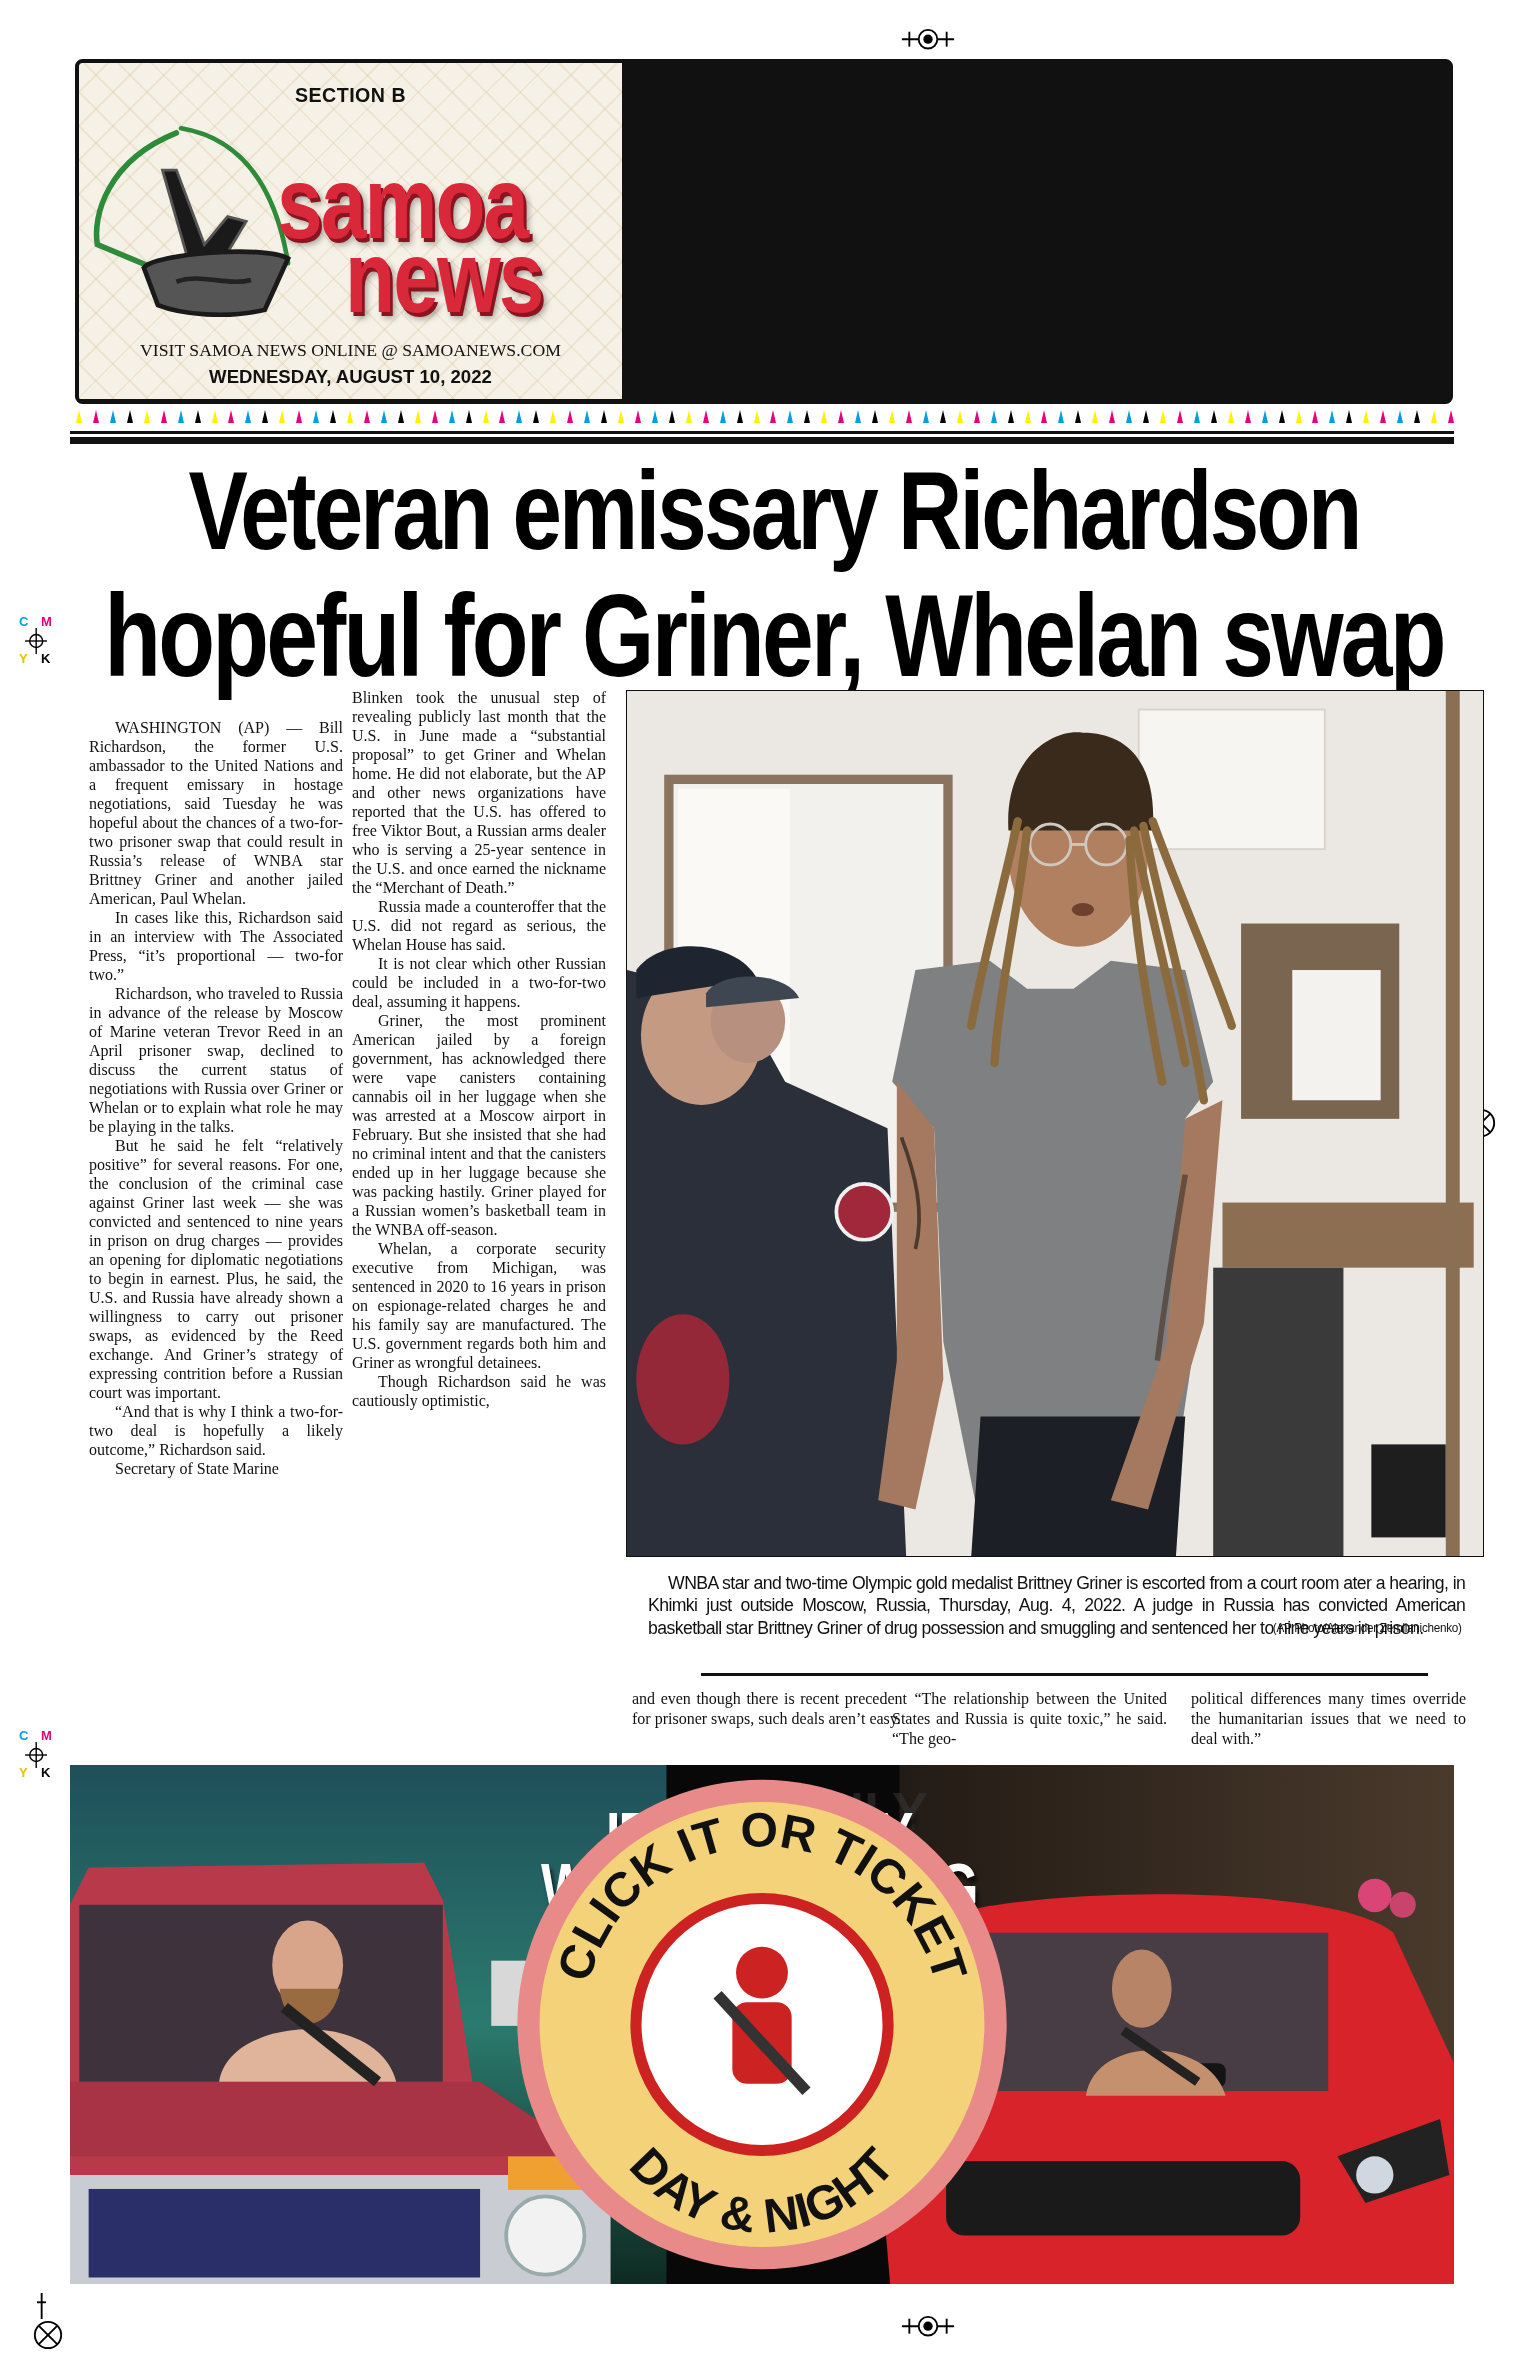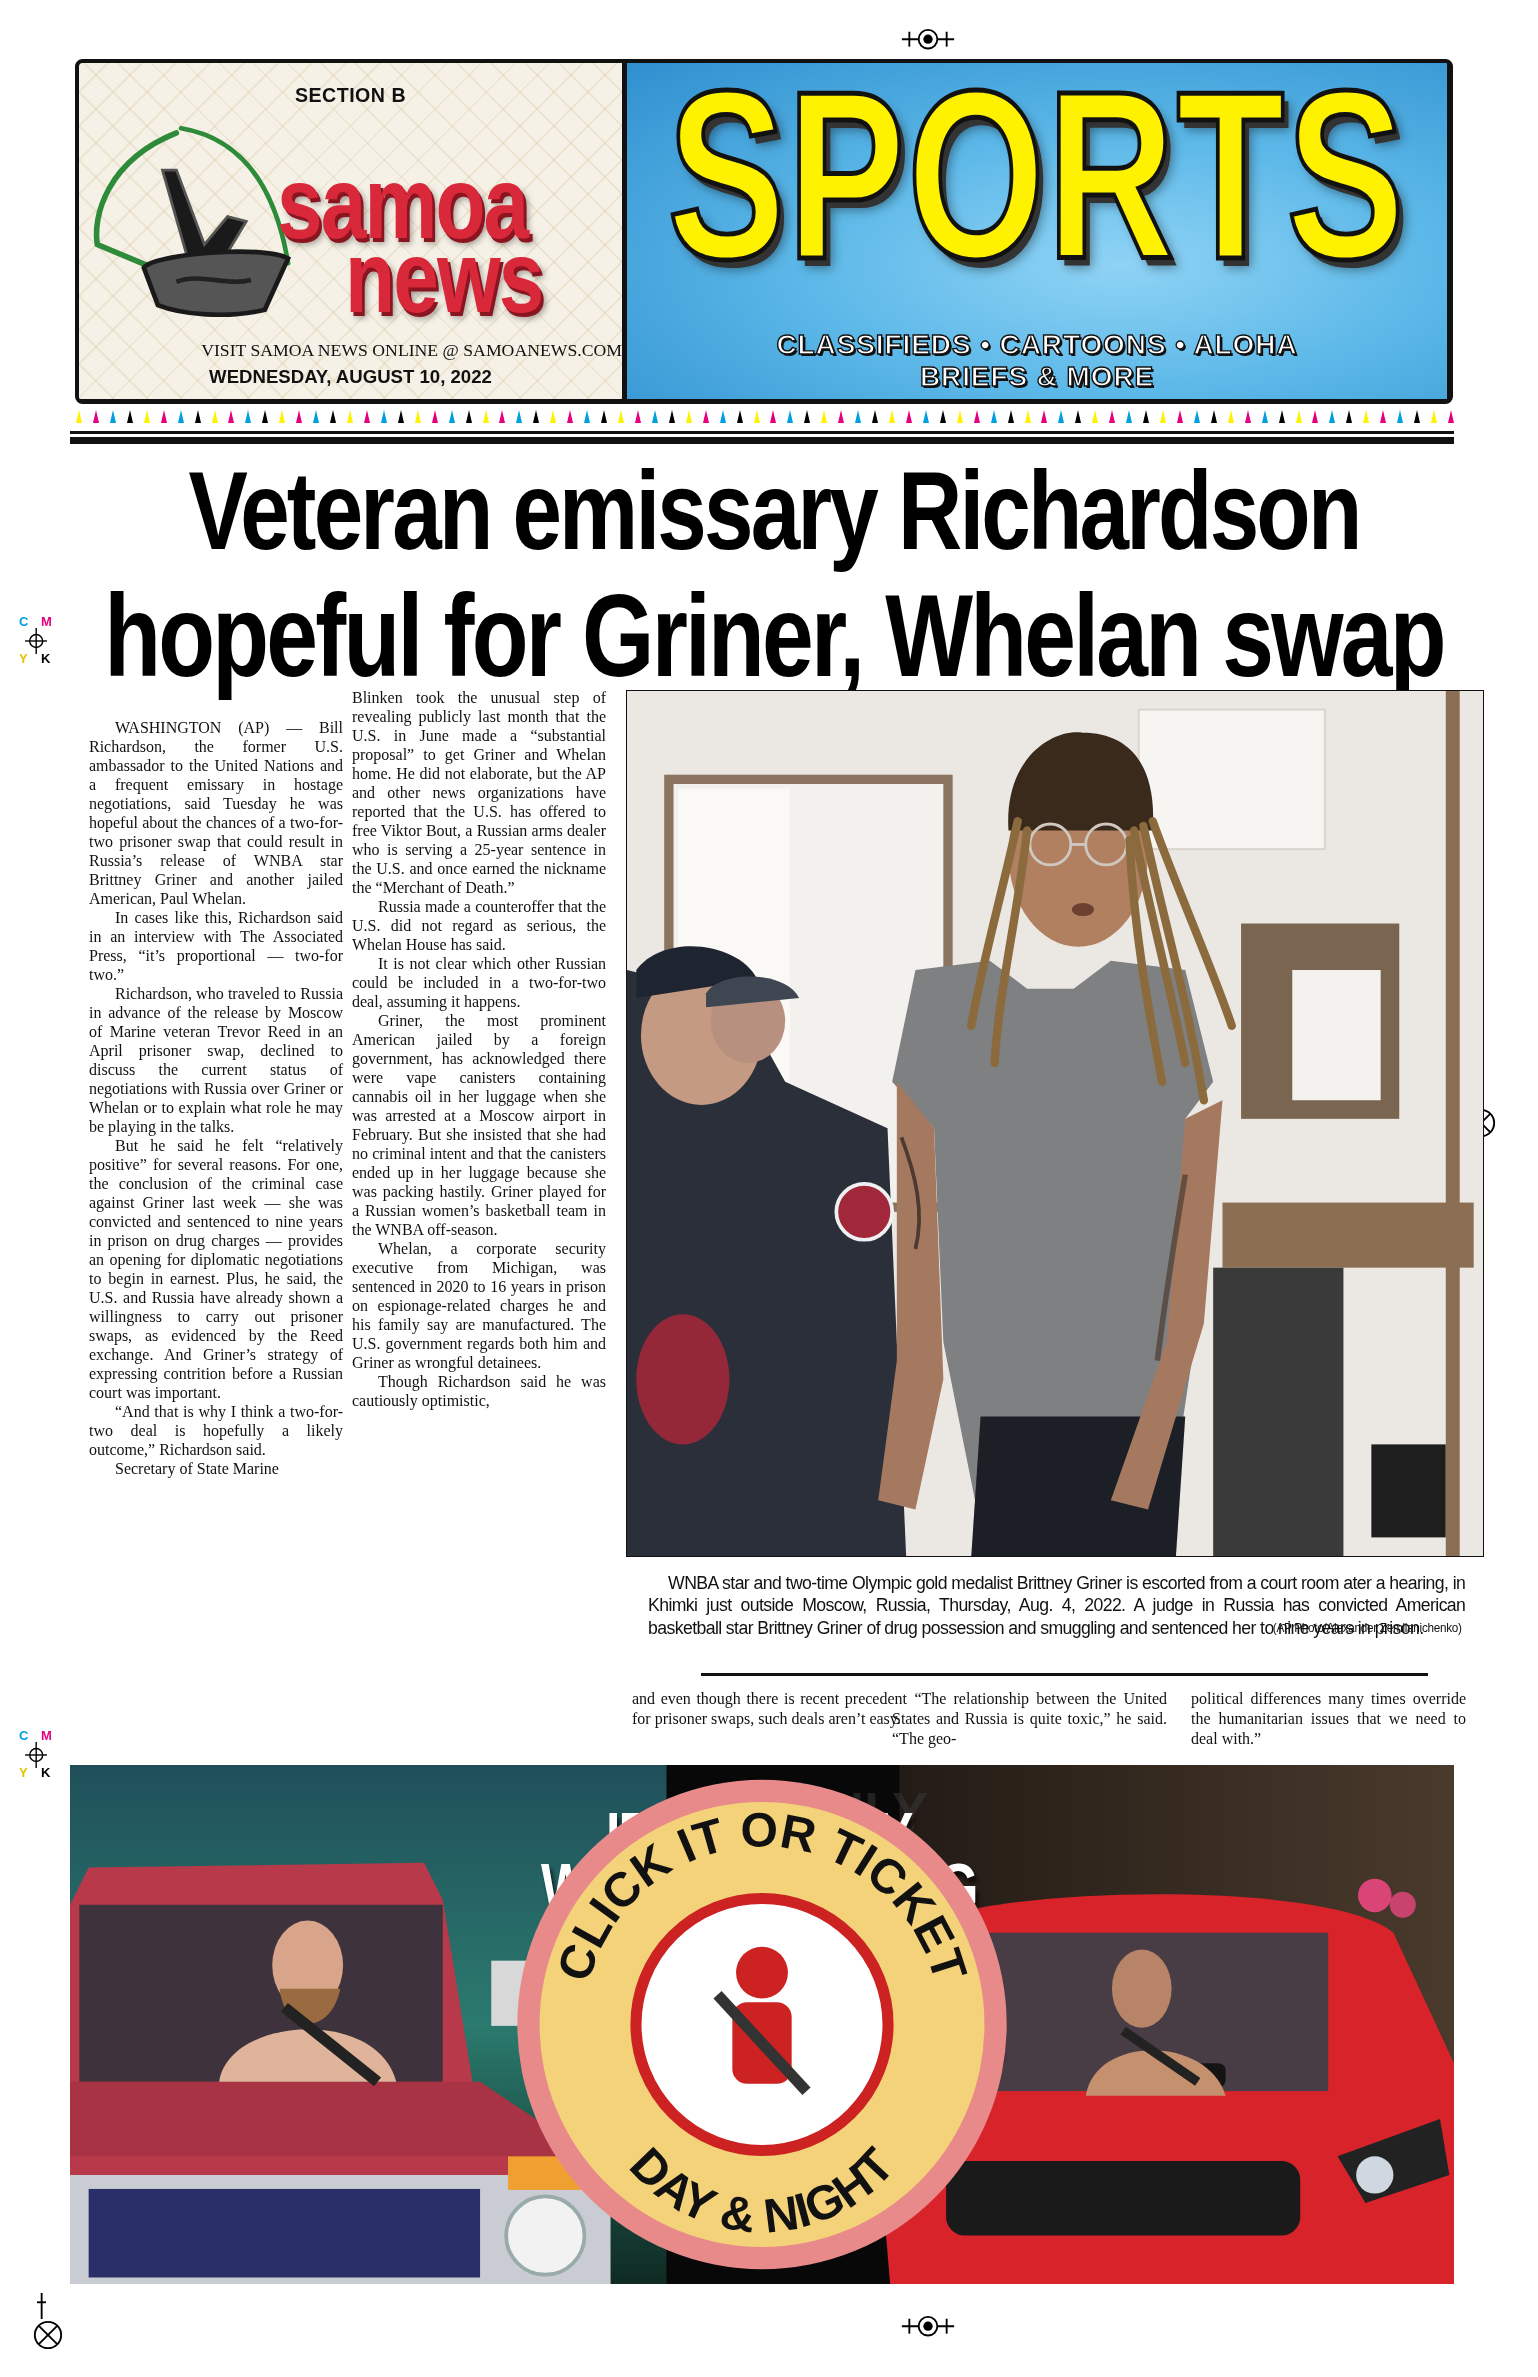--- a/index.html
+++ b/index.html
@@ -25,21 +25,21 @@
     background:
       repeating-linear-gradient(45deg, rgba(210,190,150,0.25) 0 1.9px, transparent 1.9px 24px),
       repeating-linear-gradient(-45deg, rgba(210,190,150,0.25) 0 1.9px, transparent 1.9px 24px),
       #f6f1e6; }
   .section-label { position: absolute; left: 0; width: 543px; top: 20.5px; text-align: center; font-family: "Liberation Sans", sans-serif; font-weight: bold; font-size: 19.6px; letter-spacing: 0.5px; }
   .logo-mark { position: absolute; left: 9.3px; top: 42px; width: 242px; height: 214px; }
   .logo-word { position: absolute; font-family: "Liberation Sans", sans-serif; font-weight: bold; color: #d9283a; line-height: 1; letter-spacing: -1.9px;
     text-shadow: 2.8px 2.8px 0 #8a1420, 4.7px 4.7px 5.6px rgba(0,0,0,0.35); transform: scaleY(1.25); transform-origin: top left; }
   .logo-word-1 { left: 198px; top: 89px; font-size: 82px; }
   .logo-word-2 { left: 266px; top: 163px; font-size: 82px; }
-  .visit-line { position: absolute; left: 0; width: 543px; top: 277px; text-align: right; font-family: "Liberation Serif", serif; font-size: 17.7px; }
+  .visit-line { position: absolute; left: 0; width: 543px; top: 277px; text-align: center; font-family: "Liberation Serif", serif; font-size: 17.7px; }
   .date-line { position: absolute; left: 0; width: 543px; top: 303px; text-align: center; font-family: "Liberation Sans", sans-serif; font-weight: bold; font-size: 18.6px; }
 
   .mast-right { position: absolute; left: 548px; top: 0; width: 820px; height: 336px;
     background: radial-gradient(ellipse at 60% 60%, #8fd3f5 0%, #5cb8e8 45%, #2f8fcf 100%); }
   .sports-word { position: absolute; left: 0; width: 820px; top: -5.6px; text-align: center; font-family: "Liberation Sans", sans-serif; font-weight: bold;
     font-size: 177px; color: #fff200; letter-spacing: 1.9px; line-height: 1;
     -webkit-text-stroke: 3.7px #111; text-shadow: 5.6px 5.6px 0 #333, 7.5px 7.5px 9.3px rgba(0,0,0,0.4); transform: scaleY(1.35); transform-origin: top center; }
   .sub-line { position: absolute; left: 0; width: 820px; text-align: center; font-family: "Liberation Sans", sans-serif; font-weight: bold; font-size: 28px; color: #ffffff;
     -webkit-text-stroke: 1.4px #111; text-shadow: 1.9px 1.9px 0 #111; letter-spacing: 0.9px; }
   .sub-line-1 { top: 266px; }
@@ -151,25 +151,20 @@
       <path d="M100 25 C 160 35, 200 80, 215 170" fill="none" stroke="#2e8b3a" stroke-width="5" stroke-linecap="round"></path>
       <path d="M80 70 L 95 70 L 125 150 L 150 120 L 170 125 L 140 175 L 110 175 Z" fill="#1a1a1a" stroke="#555" stroke-width="3"></path>
       <path d="M60 175 C 70 160, 190 150, 215 165 L 190 220 C 150 230, 100 225, 75 215 Z" fill="#555" stroke="#1a1a1a" stroke-width="5"></path>
       <path d="M95 190 C 120 180, 150 195, 175 188" fill="none" stroke="#222" stroke-width="5"></path>
     </svg>
     <div class="logo-word logo-word-1">samoa</div>
     <div class="logo-word logo-word-2">news</div>
     <div class="visit-line">VISIT SAMOA NEWS ONLINE @ SAMOANEWS.COM</div>
     <div class="date-line">WEDNESDAY, AUGUST 10, 2022</div>
   </div>
-  <div class="mast-right">
-    <div class="sports-word">SPORTS</div>
-    <div class="sub-line sub-line-1">CLASSIFIEDS • CARTOONS • ALOHA</div>
-    <div class="sub-line sub-line-2">BRIEFS &amp; MORE</div>
-  </div>
 </div>
 
 <div class="abs tri-strip" id="tri-strip">
     <div class="tri" style="border-bottom-color: rgb(255, 242, 0);"></div>
     <div class="tri" style="border-bottom-color: rgb(230, 0, 126);"></div>
     <div class="tri" style="border-bottom-color: rgb(0, 160, 224);"></div>
     <div class="tri" style="border-bottom-color: rgb(0, 0, 0);"></div>
     <div class="tri" style="border-bottom-color: rgb(255, 242, 0);"></div>
     <div class="tri" style="border-bottom-color: rgb(230, 0, 126);"></div>
     <div class="tri" style="border-bottom-color: rgb(0, 160, 224);"></div>

